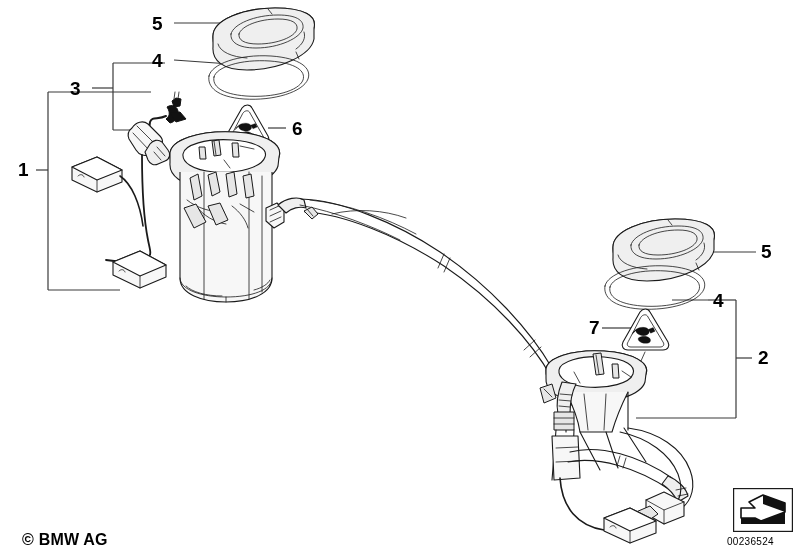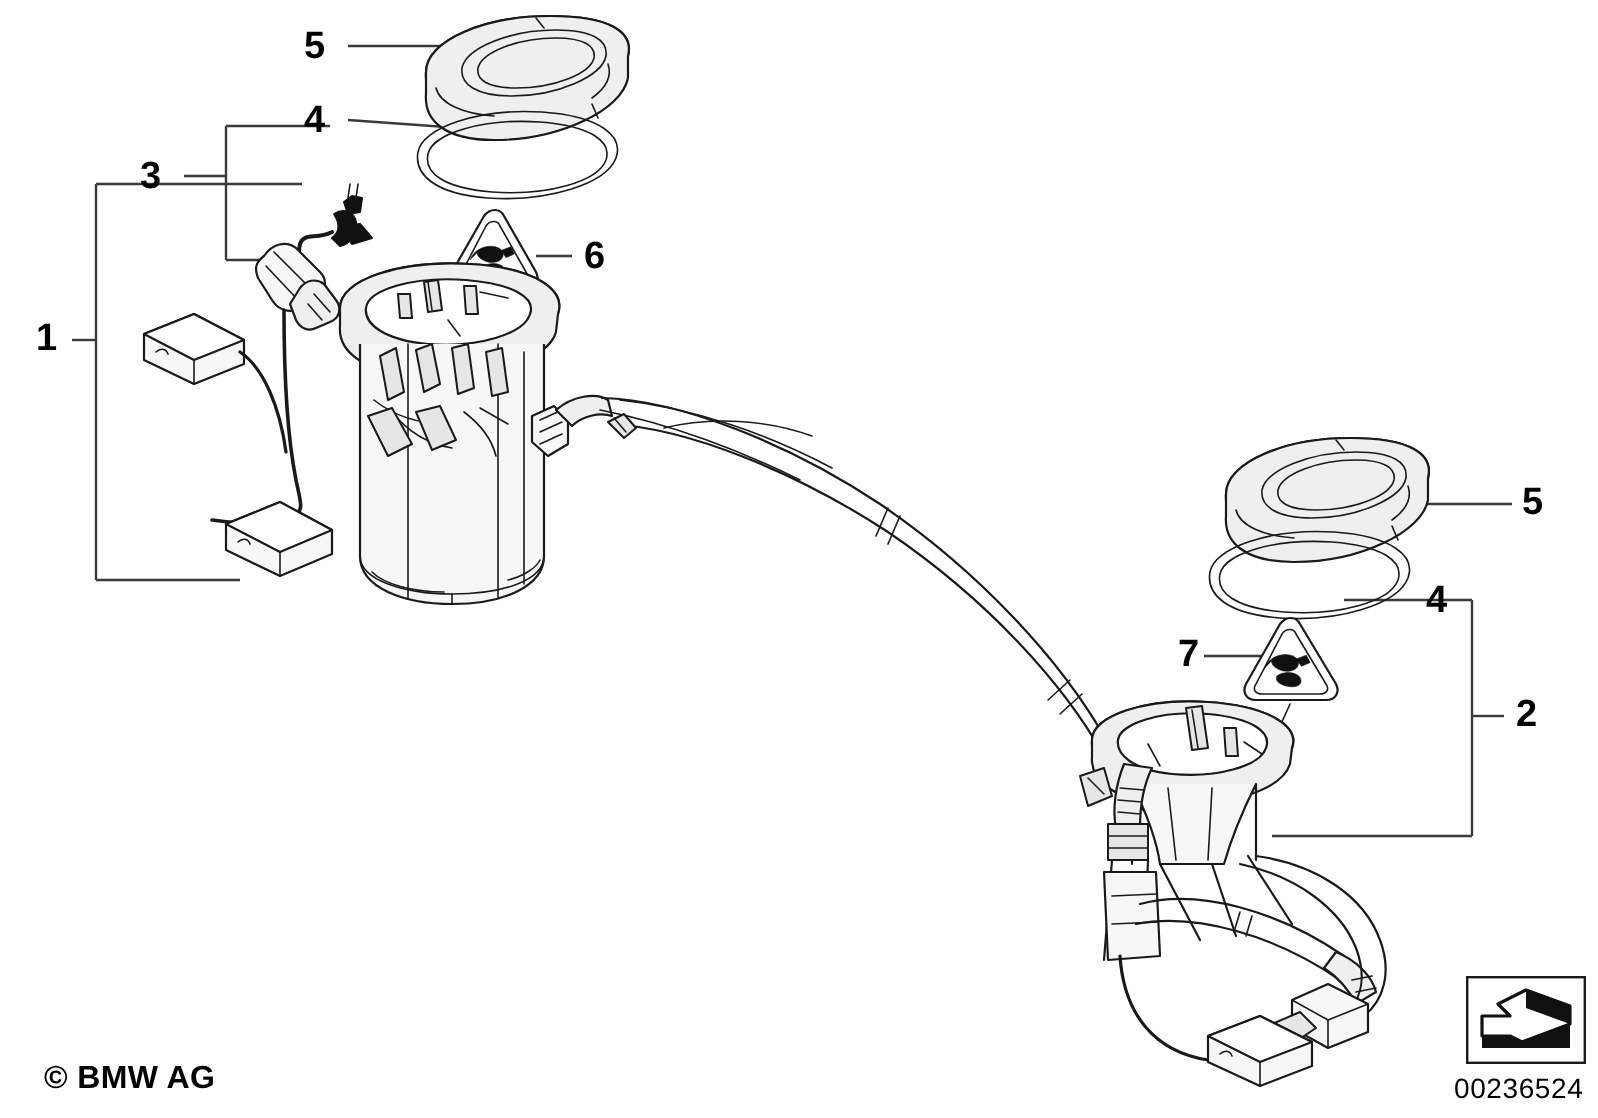--- a/index.html
+++ b/index.html
@@ -41,21 +41,21 @@
     font-weight: bold;
     font-size: 16px;
     letter-spacing: 0.2px;
     color: #000000;
   }
   #figure-id {
     position: absolute;
     left: 727px;
     top: 536px;
     font-family: "Liberation Sans", sans-serif;
-    font-size: 14px;
+    font-size: 10px;
     color: #000000;
     letter-spacing: 0.3px;
   }
   #orientation-box {
     position: absolute;
     left: 733px;
     top: 488px;
     width: 60px;
     height: 44px;
   }

